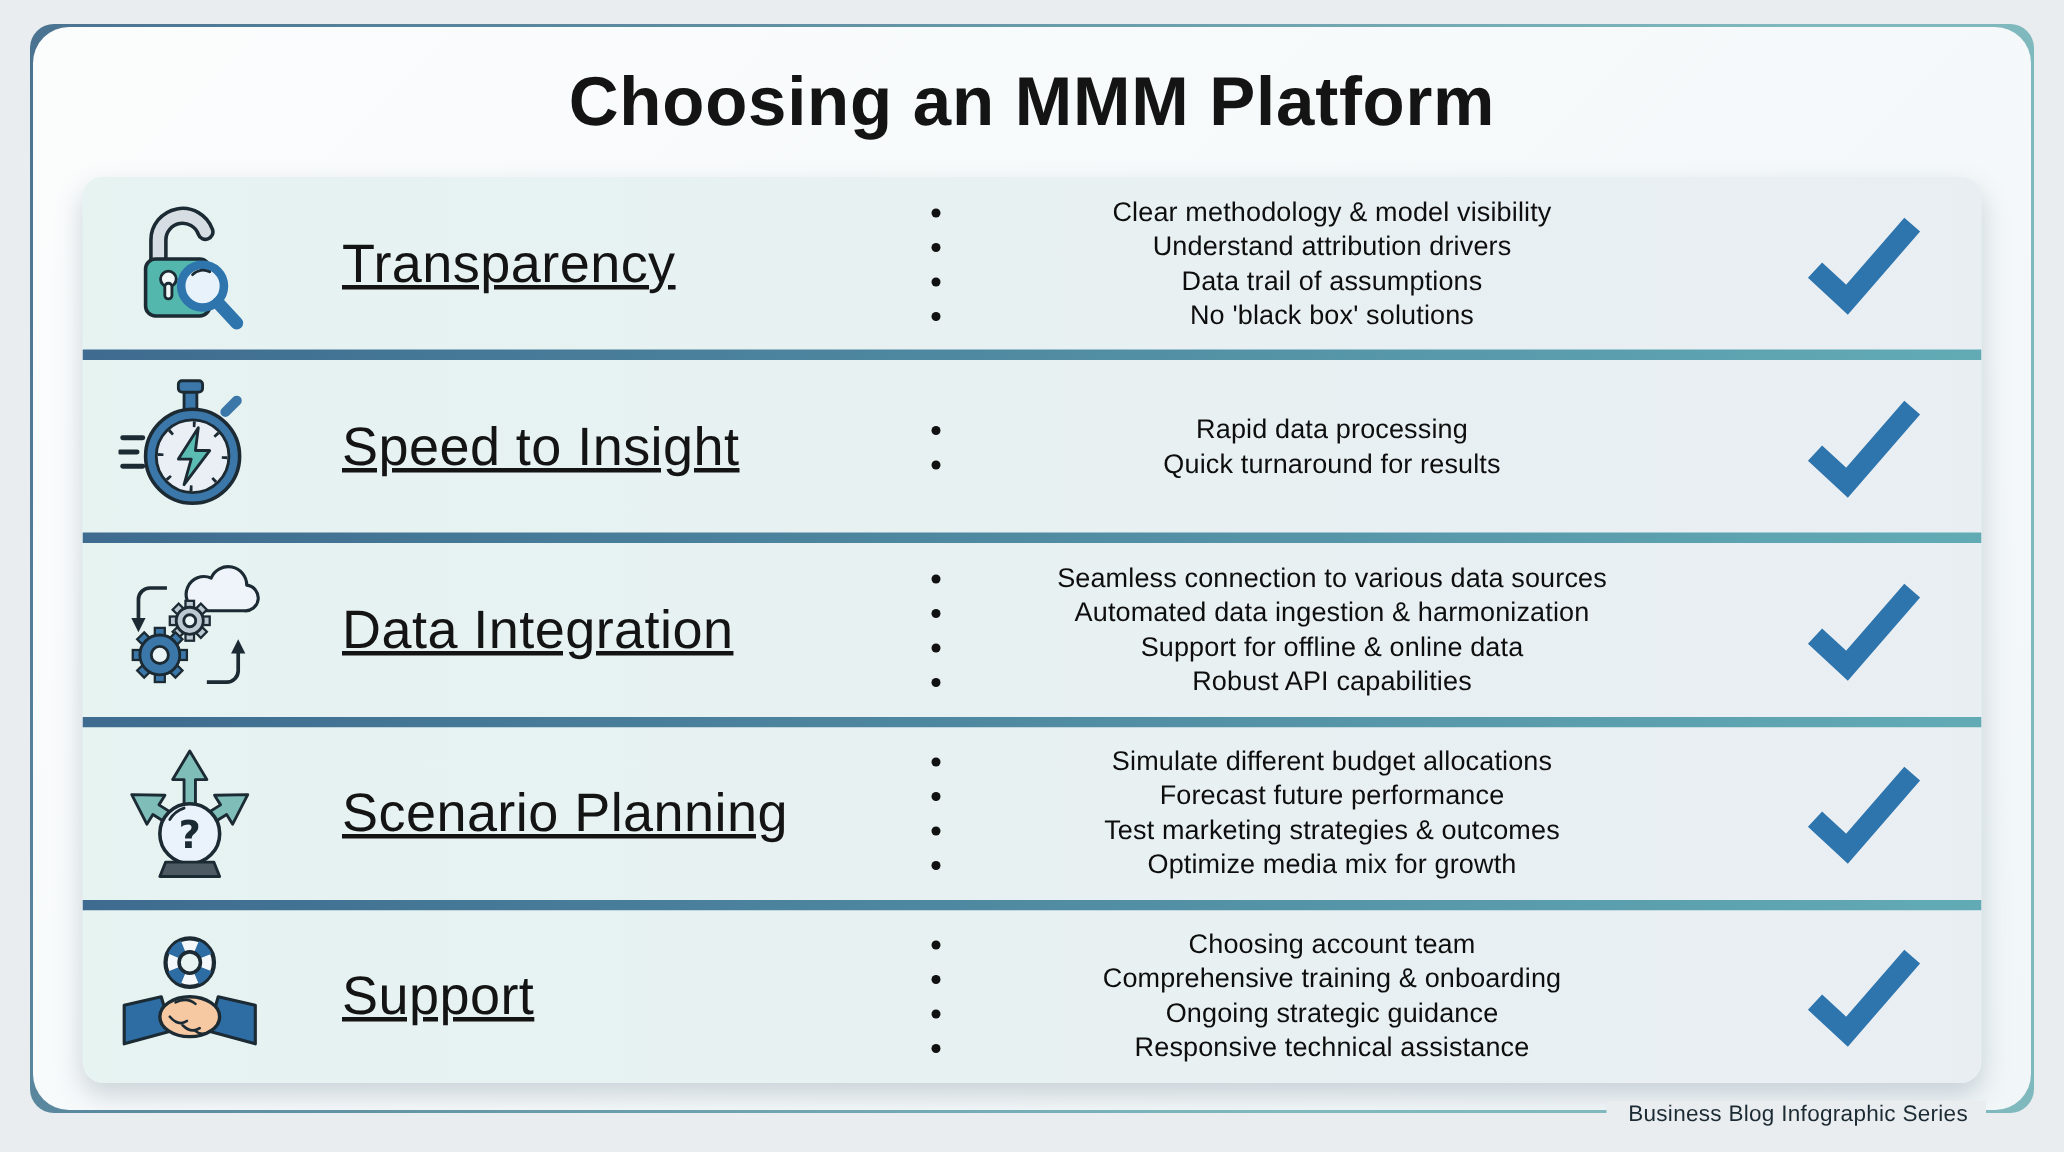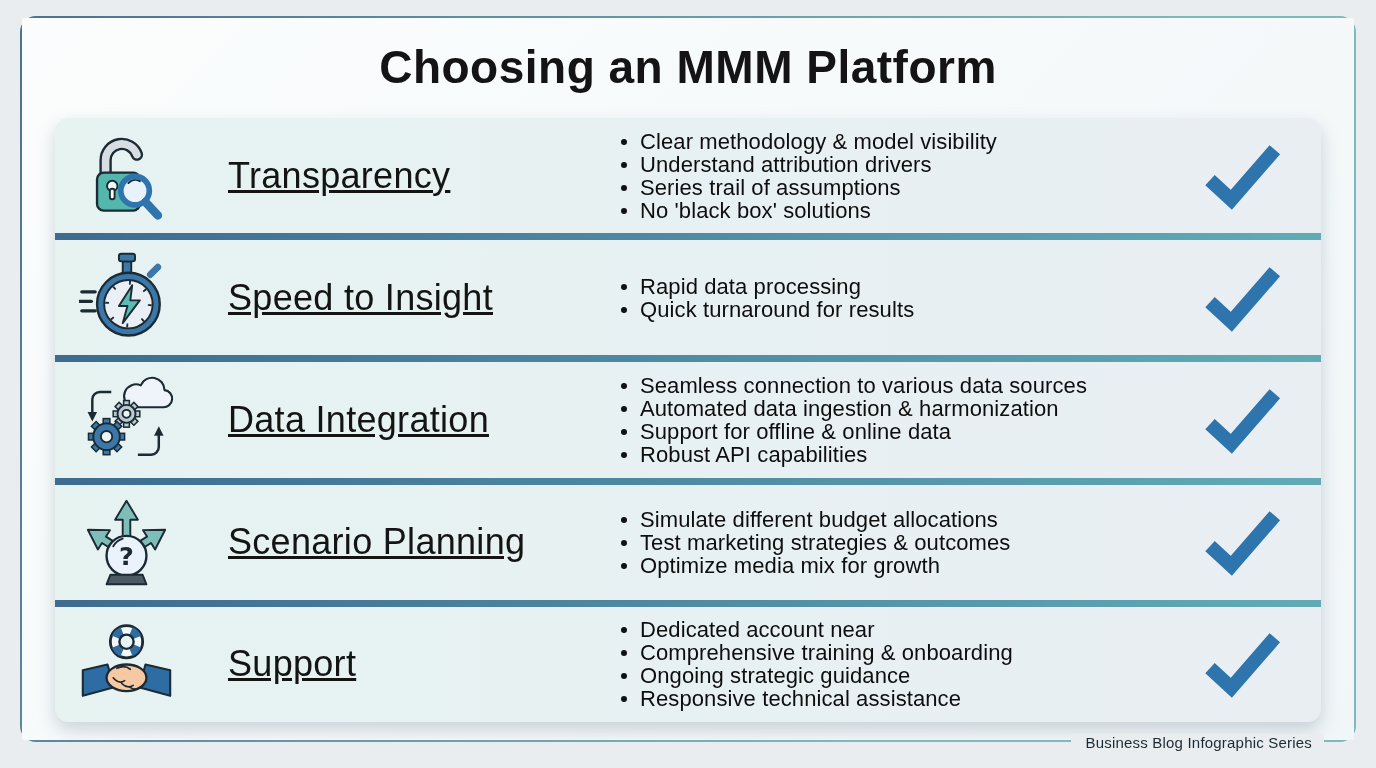--- a/index.html
+++ b/index.html
@@ -23,21 +23,21 @@
     position:relative;
   }
   .frame{
     position:absolute;left:20px;top:16px;right:20px;bottom:26px;
     background:linear-gradient(115deg,var(--frame-a) 0%,var(--frame-b) 70%);
     border-radius:16px;
     padding:2px;
   }
   .frame-inner{
     width:100%;height:100%;
-    border-radius:2px;
+    border-radius:24px;
     background:linear-gradient(135deg,var(--panel-a) 0%,var(--panel-b) 100%);
     overflow:hidden;
   }
   .page-title{
     text-align:center;
     font-size:46px;
     font-weight:600;
     letter-spacing:.5px;
     color:var(--ink);
     margin-top:22px;
@@ -70,24 +70,25 @@
     font-weight:500;
     color:var(--ink);
     letter-spacing:.3px;
     white-space:nowrap;
     text-decoration:underline;
   }
   ul.bullets{list-style:none;padding-left:14px}
   ul.bullets li{
     position:relative;
     padding-left:26px;
-    font-size:22px;
+    font-size:18px;
     line-height:23px;
     color:#0e0e0e;
     letter-spacing:.1px;
+    text-align:center;
   }
   ul.bullets li::before{
     content:"";
     position:absolute;left:7px;top:9px;
     width:6px;height:6px;border-radius:50%;
     background:#111;
   }
   .check-cell{display:flex;justify-content:center;align-items:center;padding-left:26px}
   .check-cell svg{width:82px;height:72px}
   .check-path{stroke:var(--check-blue);stroke-width:17;fill:none;stroke-linecap:butt;stroke-linejoin:miter}
@@ -123,21 +124,21 @@
             <rect x="32.5" y="64" width="5" height="11" rx="2.4" fill="#f2f7f7" class="outline" stroke-width="2"></rect>
             <circle cx="59" cy="66" r="15" fill="#e8f2fa" stroke="#2e75ae" stroke-width="6"></circle>
             <path d="M52,58 a10,10 0 0 1 12,-2" fill="none" stroke="#1b2a33" stroke-width="2" stroke-linecap="round"></path>
             <line x1="70" y1="78" x2="83" y2="92" stroke="#2e75ae" stroke-width="9" stroke-linecap="round"></line>
           </svg>
         </div>
         <div class="row-title">Transparency</div>
         <ul class="bullets">
           <li>Clear methodology &amp; model visibility</li>
           <li>Understand attribution drivers</li>
-          <li>Series trail of assumptions</li>
+          <li>Data trail of assumptions</li>
           <li>No 'black box' solutions</li>
         </ul>
         <div class="check-cell">
           <svg viewBox="0 0 100 84">
             <path class="check-path" d="M11 47 L37 71 L90 10"></path>
           </svg>
         </div>
       </div>
 
       <div class="sep"></div>
@@ -229,20 +230,21 @@
             <polygon points="46,60 46,34 38,34 50,14 62,34 54,34 54,60" fill="#7fbdb9" class="outline" stroke-width="2" stroke-linejoin="round" transform="rotate(58 50 62)"></polygon>
             <circle cx="50" cy="64" r="21" fill="#eaf2fb" class="outline" stroke-width="2.5"></circle>
             <path d="M36,54 a18,18 0 0 1 10,-8" fill="none" stroke="#1b2a33" stroke-width="2" stroke-linecap="round"></path>
             <text x="50" y="74" font-size="27" font-weight="bold" text-anchor="middle" fill="#1b2a33" font-family="DejaVu Sans, sans-serif">?</text>
             <polygon points="33,84 67,84 71,94 29,94" fill="#4e5a63" class="outline" stroke-width="2" stroke-linejoin="round"></polygon>
           </svg>
         </div>
         <div class="row-title">Scenario Planning</div>
         <ul class="bullets">
           <li>Simulate different budget allocations</li>
+          <li>Forecast future performance</li>
           <li>Test marketing strategies &amp; outcomes</li>
           <li>Optimize media mix for growth</li>
         </ul>
         <div class="check-cell">
           <svg viewBox="0 0 100 84">
             <path class="check-path" d="M11 47 L37 71 L90 10"></path>
           </svg>
         </div>
       </div>
 
@@ -256,21 +258,21 @@
             <circle cx="50" cy="26" r="7.5" fill="#e8f4f2" class="outline" stroke-width="2.5"></circle>
             <polygon points="4,56 30,50 37,74 4,83" fill="#2e6da4" class="outline" stroke-width="2.2" stroke-linejoin="round"></polygon>
             <polygon points="96,56 70,50 63,74 96,83" fill="#2e6da4" class="outline" stroke-width="2.2" stroke-linejoin="round"></polygon>
             <ellipse cx="50" cy="64" rx="21" ry="14" fill="#f6c9a3" class="outline" stroke-width="2.4"></ellipse>
             <path d="M36,64 q6,7 12,3 M45,70 q6,6 12,2 M54,74 q5,4 10,0" fill="none" stroke="#1b2a33" stroke-width="1.8" stroke-linecap="round"></path>
             <path d="M40,54 q8,-4 14,1" fill="none" stroke="#1b2a33" stroke-width="1.8" stroke-linecap="round"></path>
           </svg>
         </div>
         <div class="row-title">Support</div>
         <ul class="bullets">
-          <li>Dedicated account near</li>
+          <li>Choosing account team</li>
           <li>Comprehensive training &amp; onboarding</li>
           <li>Ongoing strategic guidance</li>
           <li>Responsive technical assistance</li>
         </ul>
         <div class="check-cell">
           <svg viewBox="0 0 100 84">
             <path class="check-path" d="M11 47 L37 71 L90 10"></path>
           </svg>
         </div>
       </div>

